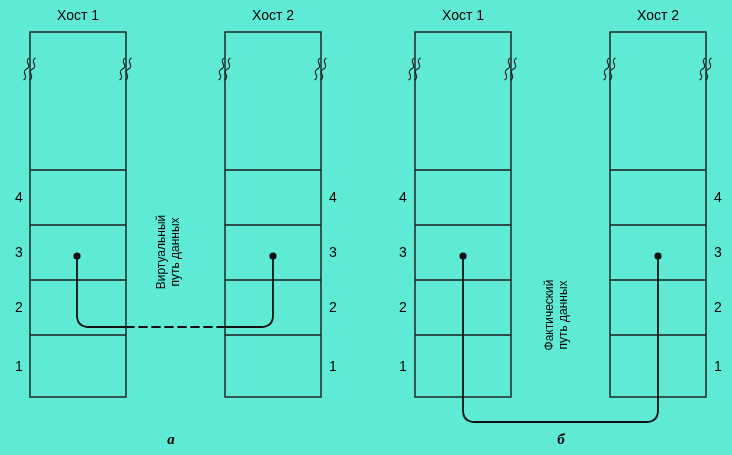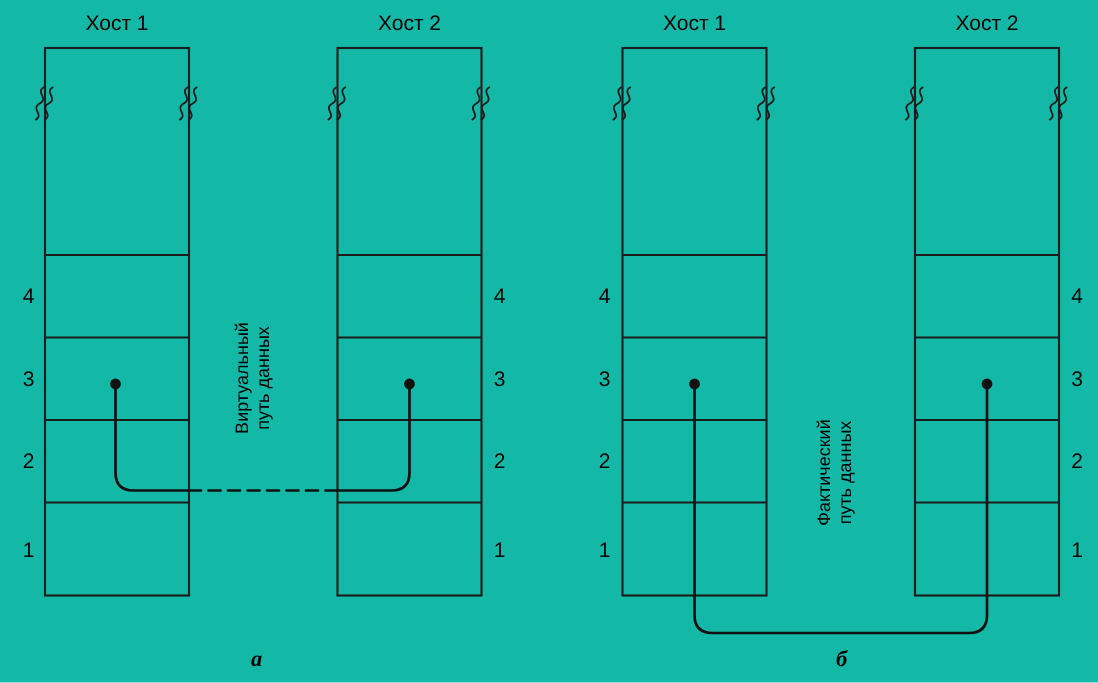--- a/index.html
+++ b/index.html
@@ -1,19 +1,19 @@
 <!DOCTYPE html>
 <html><head>
 <meta charset="utf-8">
 <style>
   html,body{margin:0;padding:0;background:#ffffff;}
   .figure{
     position:relative;
     width:732px;height:455px;
-    background:#14b8a6;
+    background:#5eead4;
     font-family:"Liberation Sans",sans-serif;
     overflow:hidden;
   }
   svg{display:block;}
   svg text{fill:#000;font-family:"Liberation Sans",sans-serif;}
   .ln{stroke:#1c1c1c;stroke-width:1.4;fill:none;}
   .brk{stroke:#1c1c1c;stroke-width:1.2;fill:none;}
   .path-line{stroke:#111111;stroke-width:1.8;fill:none;stroke-linecap:round;}
   .dashed{stroke-dasharray:8 5;}
   .dot{fill:#111111;stroke:none;}

